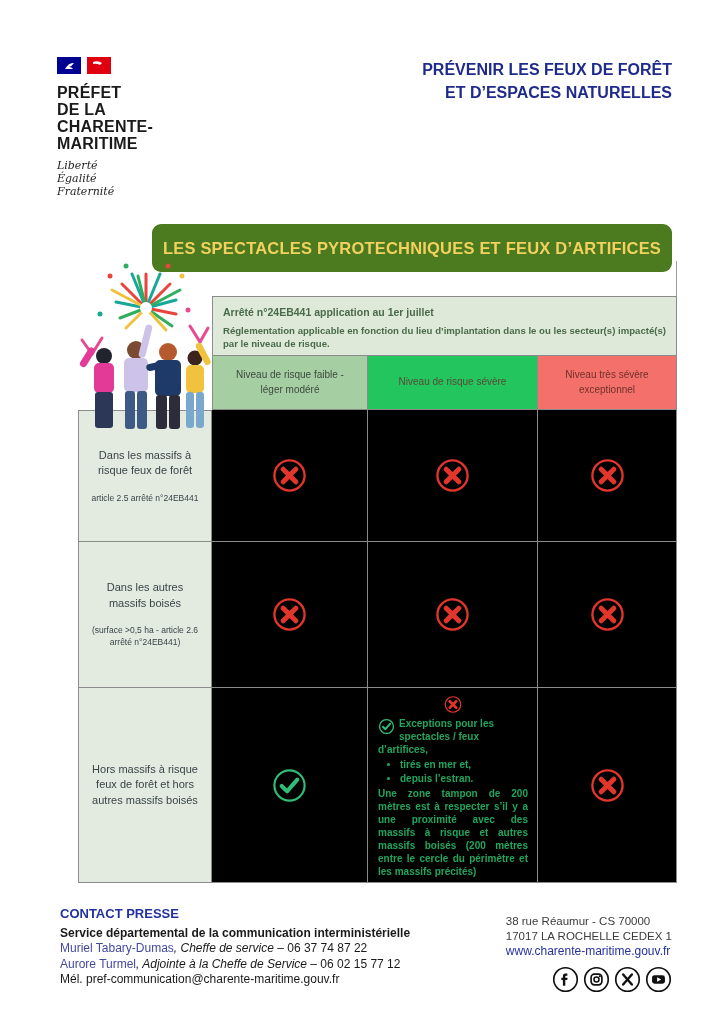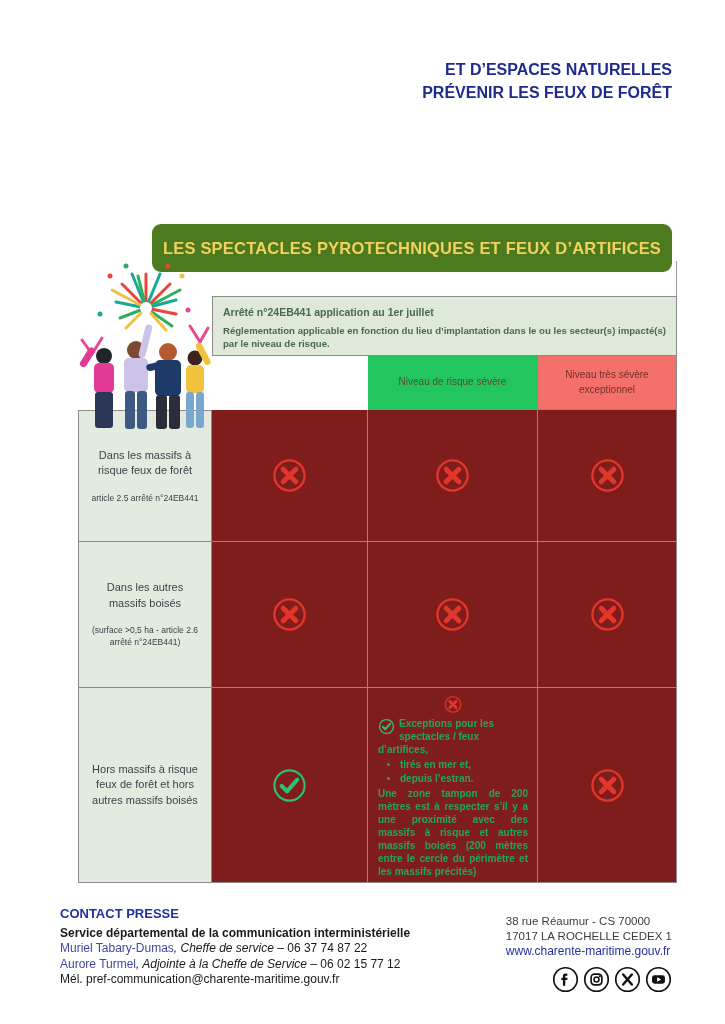--- a/index.html
+++ b/index.html
@@ -38,21 +38,21 @@
   .h-green{grid-column:2;background:#a5cea2;border-left:1px solid #8b8b8b;color:#3f4a41;}
   .h-orange{grid-column:3;background:#22c55e;color:#5b4a36;}
   .h-red{grid-column:4;background:#f4716b;color:#70302a;}
   .lab{grid-column:1;background:#e3ebe1;border-left:1px solid #8b8b8b;border-right:1px solid #8b8b8b;
        border-bottom:1px solid #8b8b8b;display:flex;flex-direction:column;align-items:center;
        justify-content:center;text-align:center;padding:6px 10px;color:#3a4448;}
   .lab1{grid-row:3;border-top:1px solid #8b8b8b;}
   .lab2{grid-row:4;justify-content:center;} .lab3{grid-row:5;}
   .lab .main{font-size:11px;line-height:1.4;}
   .lab .sub{font-size:8.5px;line-height:1.45;margin-top:13px;}
-  .dcell{background:#7f1d1d;border-right:1px solid #8b8b8b;border-bottom:1px solid #8b8b8b;
+  .dcell{background:#000000;border-right:1px solid #8b8b8b;border-bottom:1px solid #8b8b8b;
          display:flex;align-items:center;justify-content:center;}
   .r1{grid-row:3;} .r2{grid-row:4;} .r3{grid-row:5;}
   .col1{grid-column:2;} .col2{grid-column:3;} .col3{grid-column:4;}
   .exc{flex-direction:column;justify-content:flex-start;padding:7px 9px 4px 10px;}
   .exc-text{color:#22a55d;font-weight:bold;font-size:10px;line-height:1.3;width:100%;margin-top:3px;}
   .exc-check{float:left;margin:1px 4px 0 0;}
   .exc ul{margin:2px 0 2px 0;padding-left:22px;}
   .exc li{margin-bottom:1px;}
   .exc-note{text-align:justify;margin-top:1px;}
 
@@ -65,24 +65,43 @@
   .f-right{position:absolute;right:53px;top:914px;text-align:left;font-size:11.5px;
            line-height:15px;color:#3d3d3d;}
   .f-site,.f-soc{color:#2231a0;font-weight:normal;font-size:12px;}
   .f-icons{margin-top:7px;display:flex;gap:4px;justify-content:flex-end;}
 </style>
 </head>
 <body>
 
 <div class="page">
 
+  <div class="logo">
+    <svg width="56" height="20" viewBox="0 0 56 20">
+      <rect x="0" y="1" width="24" height="17" fill="#000091"></rect>
+      <path d="M8 13 q4 -7 9 -6 q-2 3 -5 4 q3 0 4 2 l-8 0 z" fill="#ffffff"></path>
+      <rect x="30" y="1" width="24" height="17" fill="#E1000F"></rect>
+      <path d="M36 6 q5 -2 9 1 l-2 2 q-4 -2 -7 -1 z" fill="#ffffff"></path>
+    </svg>
+    <div class="logo-name">
+      <div>PRÉFET</div>
+      <div>DE LA</div>
+      <div>CHARENTE-</div>
+      <div>MARITIME</div>
+    </div>
+    <div class="motto">
+      <div>Liberté</div>
+      <div>Égalité</div>
+      <div>Fraternité</div>
+    </div>
+  </div>
 
   <div class="doc-title">
+    <div>PRÉVENIR LES FEUX DE FORÊT</div>
     <div>ET D’ESPACES NATURELLES</div>
-    <div>PRÉVENIR LES FEUX DE FORÊT</div>
   </div>
 
   <div class="banner">
     <span>LES SPECTACLES PYROTECHNIQUES ET FEUX D’ARTIFICES</span>
   </div>
 
   <div class="tline"></div>
 
   <svg class="illu" width="136" height="172" viewBox="0 0 136 172">
     <g stroke-linecap="round">
@@ -148,20 +167,21 @@
     <rect x="120" y="130" width="8" height="36" rx="3" fill="#7aa8cc"></rect>
   </svg>
 
   <div class="tbl">
 
     <div class="cell info">
       <div class="info-l1">Arrêté n°24EB441 application au 1er juillet</div>
       <div class="info-l2">Réglementation applicable en fonction du lieu d’implantation dans le ou les secteur(s) impacté(s) par le niveau de risque.</div>
     </div>
 
+    <div class="cell head h-green">Niveau de risque faible - léger modéré</div>
     <div class="cell head h-orange">Niveau de risque sévère</div>
     <div class="cell head h-red">Niveau très sévère exceptionnel</div>
 
     <div class="cell lab lab1">
       <div class="main">Dans les massifs à risque feux de forêt</div>
       <div class="sub">article 2.5 arrêté n°24EB441</div>
     </div>
     <div class="cell dcell r1 col1">
       <svg width="37" height="37" viewBox="0 0 38 38">
         <circle cx="19" cy="19" r="15.5" fill="none" stroke="#e2352b" stroke-width="2.4"></circle>

